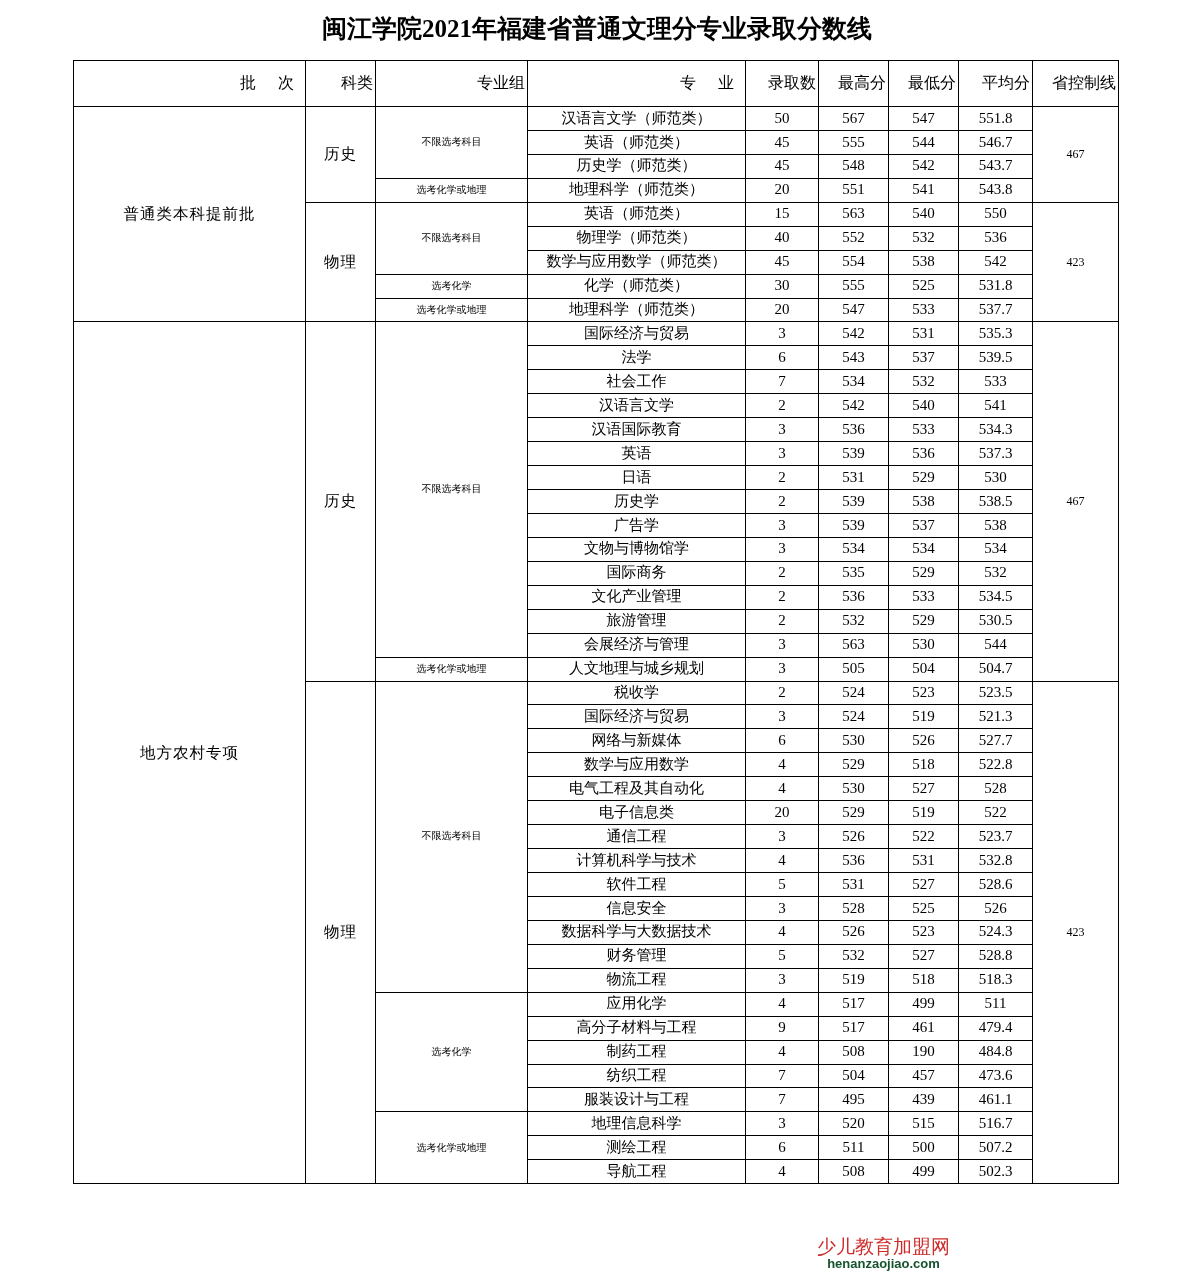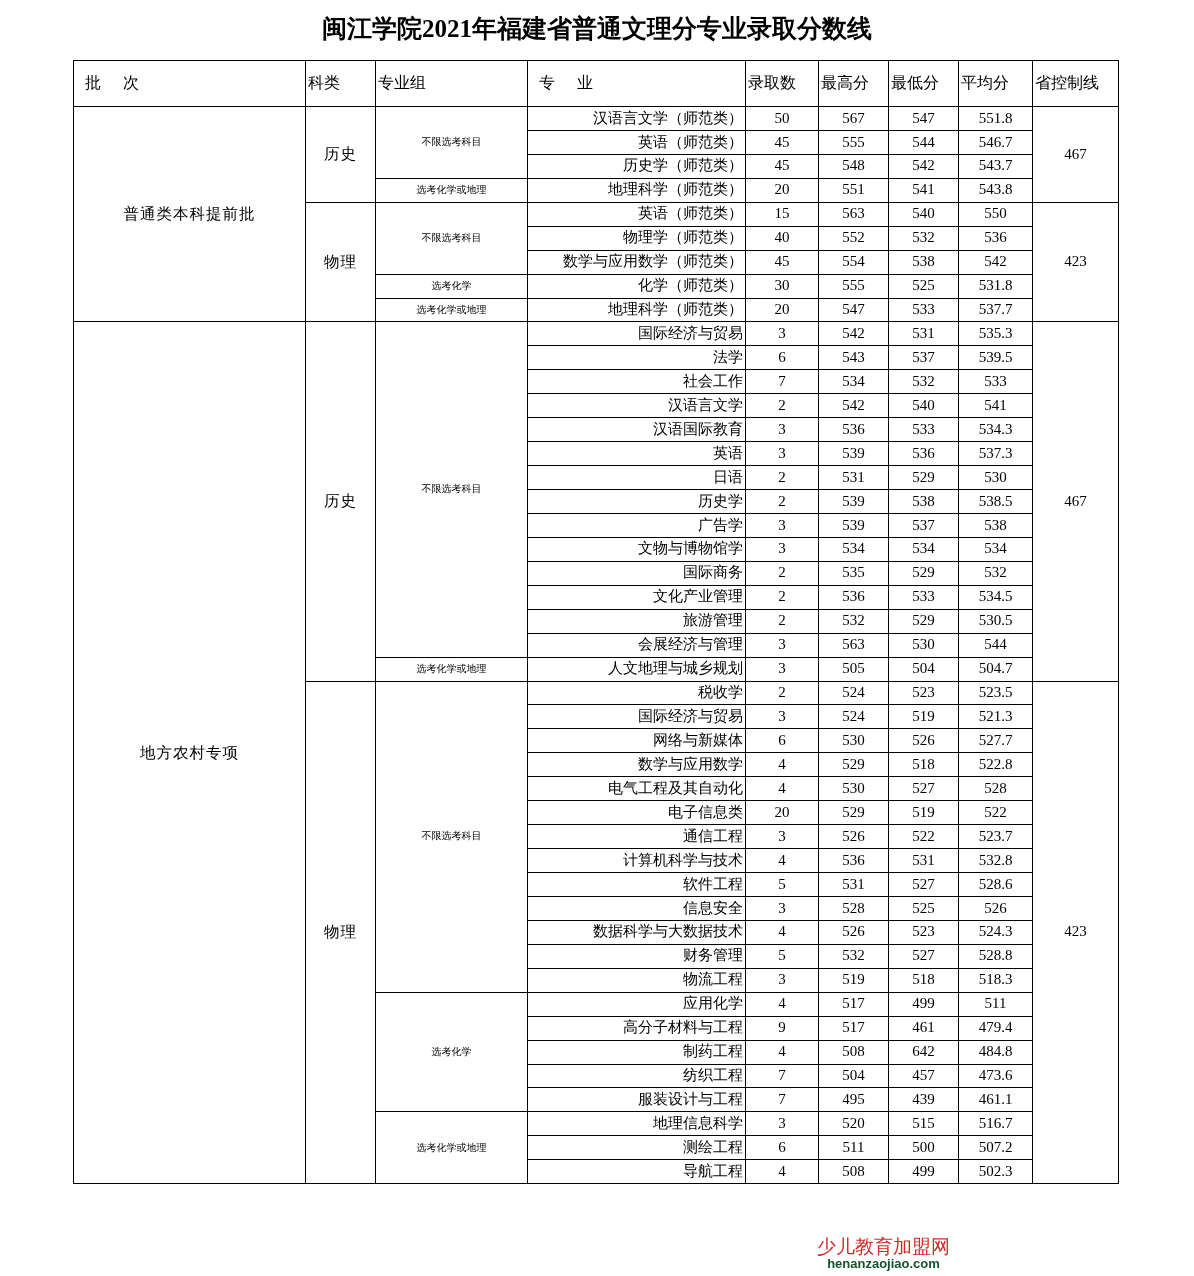--- a/index.html
+++ b/index.html
@@ -48,34 +48,34 @@
     vertical-align:middle;
     font-weight:normal;
     line-height:1.05;
     overflow:hidden;
     white-space:nowrap;
   }
   thead th{
     height:45px;
     font-weight:bold;
     font-size:16px;
-    text-align:left;
+    text-align:right;
   }
   th.h-batch{letter-spacing:9px; text-indent:9px;}
   th.h-major{letter-spacing:9px; text-indent:9px;}
   tbody td{height:22.94px;}
   td.c-batch,td.c-kelei,td.c-group,td.c-prov{
     text-align:center;
   }
   td.c-batch{font-size:15.5px;letter-spacing:1px;}
   td.c-kelei{font-size:15.5px;letter-spacing:1px;text-align:center;}
   td.c-group{font-size:10px;letter-spacing:0px;}
-  td.c-major{text-align:right;padding-left:5px;font-size:15px;}
+  td.c-major{text-align:center;padding-left:5px;font-size:15px;}
   td.c-num{text-align:center;font-size:15px;font-weight:bold;}
-  td.c-prov{font-size:15px;font-weight:bold;}
+  td.c-prov{font-size:12px;font-weight:bold;}
   .watermark{
     position:absolute;
     right:6px;
     bottom:6px;
     text-align:center;
     color:#d2322d;
     font-family:"Liberation Sans","DejaVu Sans",sans-serif;
     line-height:1.0;
     pointer-events:none;
   }
@@ -417,21 +417,21 @@
           <td class="c-major">高分子材料与工程</td>
           <td class="c-num">9</td>
           <td class="c-num">517</td>
           <td class="c-num">461</td>
           <td class="c-num">479.4</td>
         </tr>
         <tr>
           <td class="c-major">制药工程</td>
           <td class="c-num">4</td>
           <td class="c-num">508</td>
-          <td class="c-num">642</td>
+          <td class="c-num">190</td>
           <td class="c-num">484.8</td>
         </tr>
         <tr>
           <td class="c-major">纺织工程</td>
           <td class="c-num">7</td>
           <td class="c-num">504</td>
           <td class="c-num">457</td>
           <td class="c-num">473.6</td>
         </tr>
         <tr>

